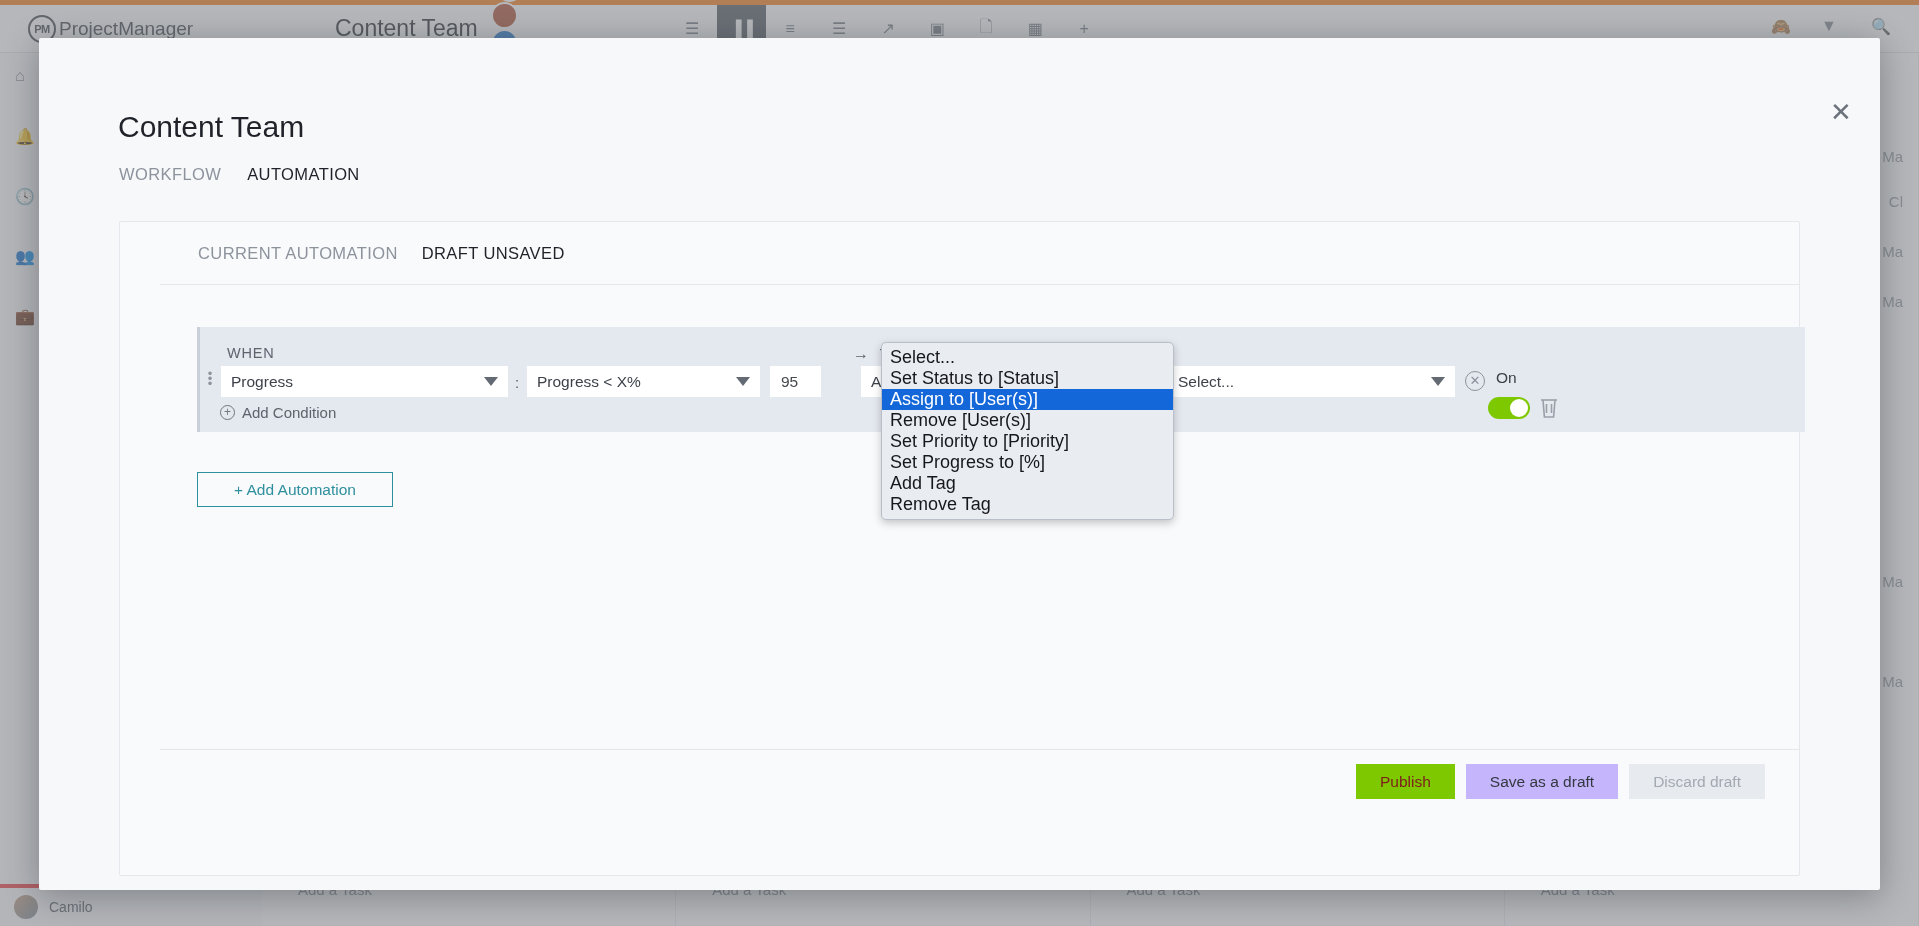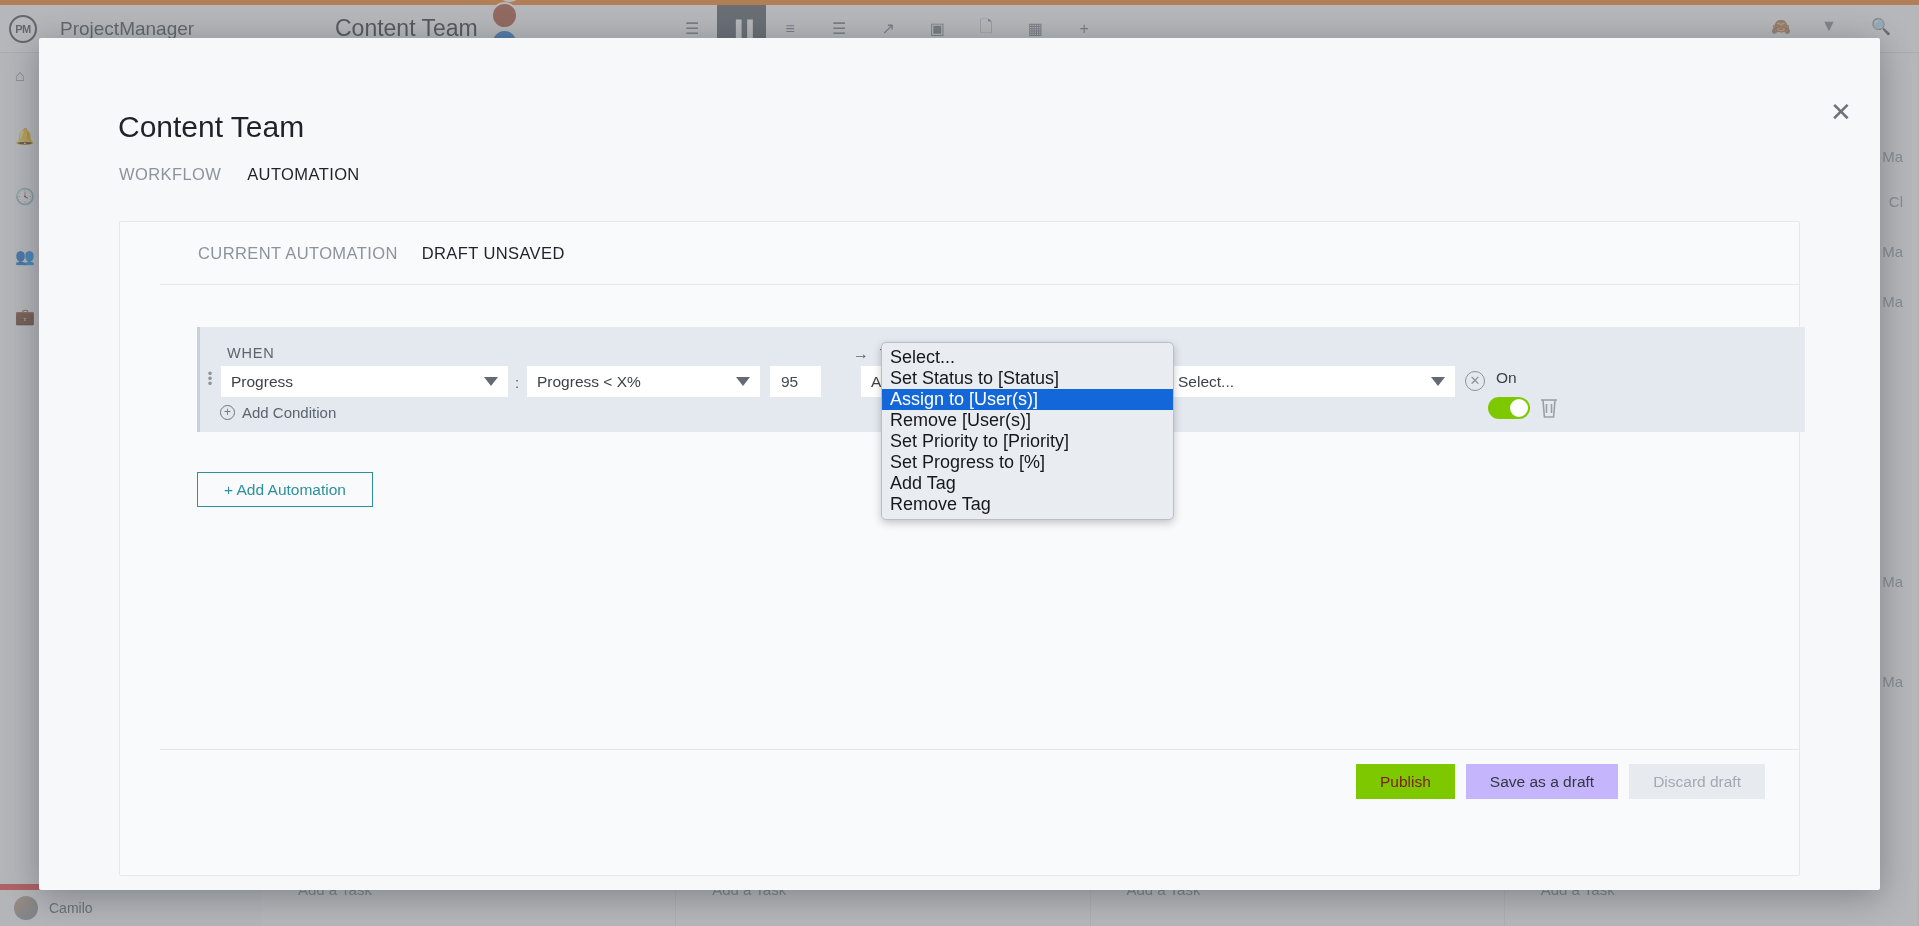--- a/index.html
+++ b/index.html
@@ -16,21 +16,21 @@
 
   .accent-strip {
     position: absolute; left: 0; top: 0; width: 1919px; height: 5px;
     background: #f58220;
   }
   .topbar {
     position: absolute; left: 0; top: 5px; width: 1919px; height: 48px;
     background: #ffffff; border-bottom: 1px solid #e3e6ec;
     display: flex; align-items: center;
   }
-  .brand { display: flex; align-items: center; gap: 23px; padding-left: 9px; width: 302px; }
+  .brand { display: flex; align-items: center; gap: 3px; padding-left: 28px; width: 302px; }
   .brand-logo {
     width: 28px; height: 28px; border-radius: 50%;
     border: 2px solid #4a4f57; color: #4a4f57;
     font-size: 11px; font-weight: bold; letter-spacing: -0.5px;
     display: flex; align-items: center; justify-content: center;
   }
   .brand-name { font-size: 19px; color: #4b5059; }
   .bg-proj-title { font-size: 23px; color: #2f3338; margin-left: 33px; }
   .bg-avatars { display: flex; margin-left: 18px; align-items: center; flex-direction: column; }
   .bg-av {
@@ -51,21 +51,21 @@
   .sidebar {
     position: absolute; left: 0; top: 53px; width: 55px; height: 873px;
     background: #fbfbfc; border-right: 1px solid #e7e9ee;
     display: flex; flex-direction: column; align-items: center; padding-top: 14px;
   }
   .side-ic { width: 24px; height: 24px; margin-bottom: 36px; color: #8a9099; }
 
   .bg-user {
     position: absolute; left: 0; bottom: 0; width: 262px; height: 42px;
     display: flex; align-items: center; gap: 11px; padding-left: 14px;
-    border-top: 6px solid #ef4444; background: #fbfbfc;
+    border-top: 4px solid #ef4444; background: #fbfbfc;
   }
   .bg-user-av {
     width: 24px; height: 24px; border-radius: 50%;
     background: linear-gradient(140deg,#c6a184,#7e8c99);
   }
   .bg-user-name { font-size: 14px; color: #5e646d; }
 
   .bg-columns {
     position: absolute; left: 262px; top: 53px; right: 0; bottom: 0;
     display: flex;
@@ -211,21 +211,21 @@
     font-size: 15px; color: #5d646e; cursor: pointer;
   }
   .plus-circle {
     width: 15px; height: 15px; border-radius: 50%;
     border: 1.3px solid #707781; color: #707781;
     font-size: 12px; line-height: 13px; text-align: center;
   }
 
   #add-automation {
     position: absolute; left: 37px; top: 187px;
-    width: 176px; height: 35px;
+    width: 196px; height: 35px;
     border: 1px solid #2e8f9e; color: #2e8f9e;
     background: transparent; font-size: 15.5px;
     display: flex; align-items: center; justify-content: center;
     cursor: pointer;
   }
 
   
   #action-dropdown {
     position: absolute; left: 721px; top: 57px;
     width: 293px;

